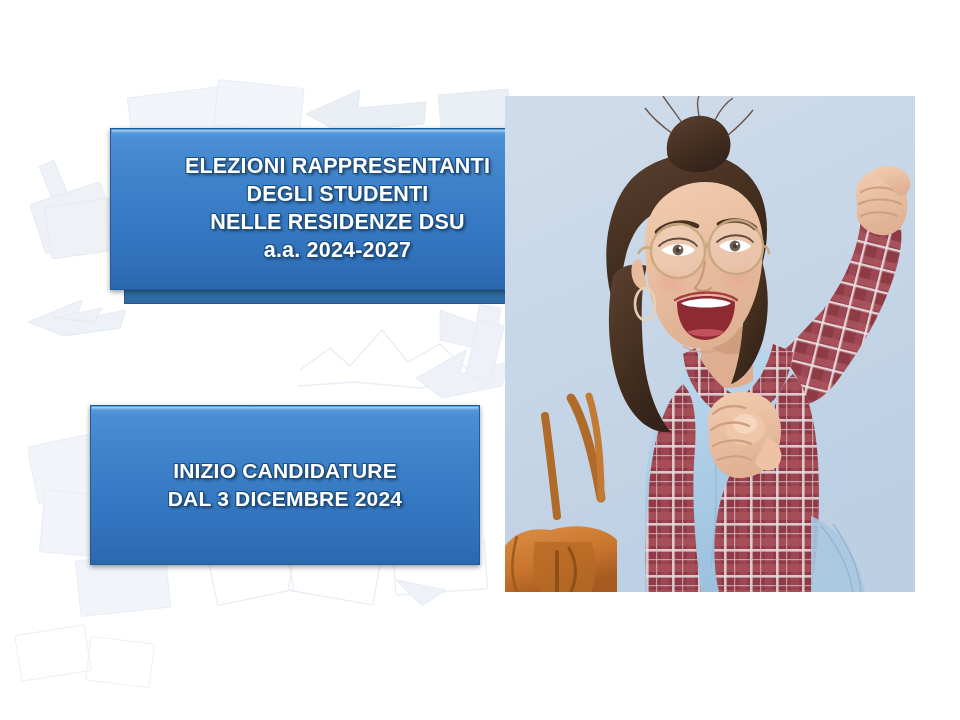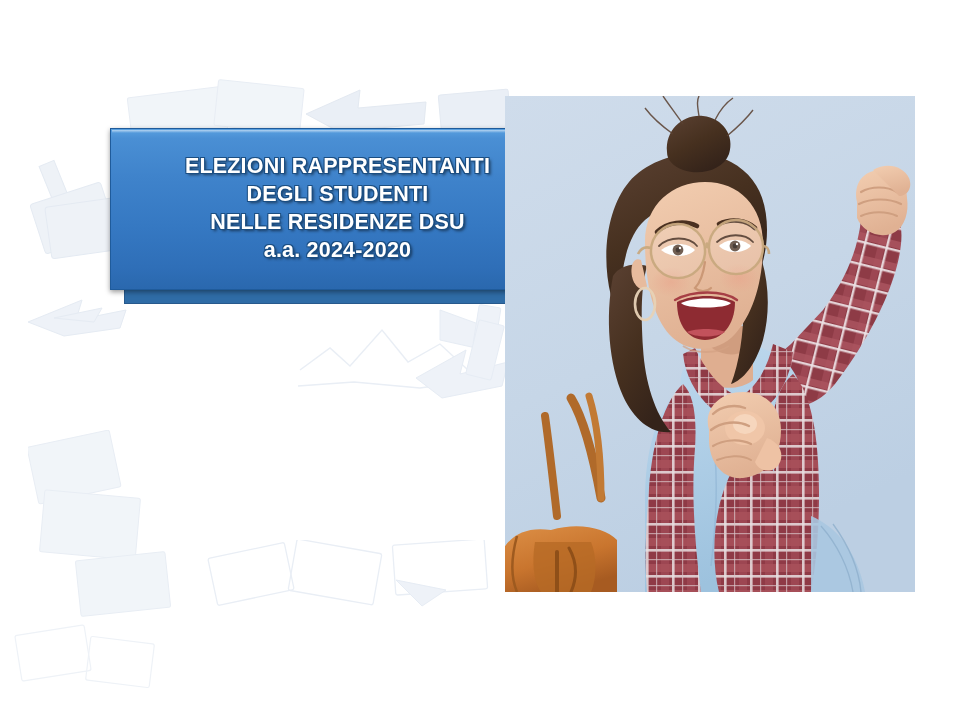--- a/index.html
+++ b/index.html
@@ -172,24 +172,30 @@
       </g>
     </svg>
   </div>
 
   <div class="box3d" id="title-box">
     <div class="back"></div>
     <div class="front">
       <div class="slidetext" id="title-text">ELEZIONI RAPPRESENTANTI
 DEGLI STUDENTI
 NELLE RESIDENZE DSU
-a.a. 2024-2020</div>
+a.a. 2024-2027</div>
     </div>
   </div>
 
+  <div class="box3d" id="date-box">
+    <div class="front">
+      <div class="slidetext" id="date-text">INIZIO CANDIDATURE
+DAL 3 DICEMBRE 2024</div>
+    </div>
+  </div>
 
   <div id="photo">
     <svg viewBox="0 0 410 496" xmlns="http://www.w3.org/2000/svg" preserveAspectRatio="none">
       <defs>
         <linearGradient id="bgGrad" x1="0" y1="0" x2="0.4" y2="1">
           <stop offset="0%" stop-color="#cfdceb"></stop>
           <stop offset="55%" stop-color="#c6d6e7"></stop>
           <stop offset="100%" stop-color="#bccfe3"></stop>
         </linearGradient>
         <linearGradient id="skin" x1="0" y1="0" x2="0.3" y2="1">

